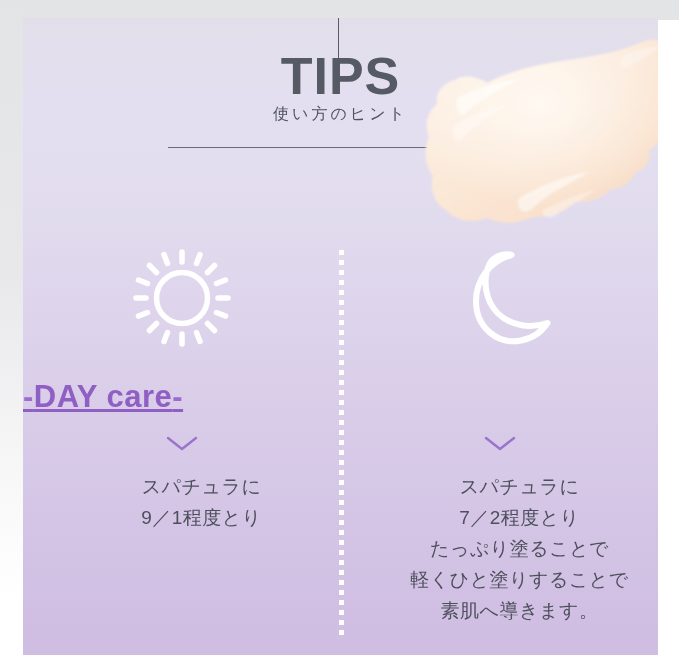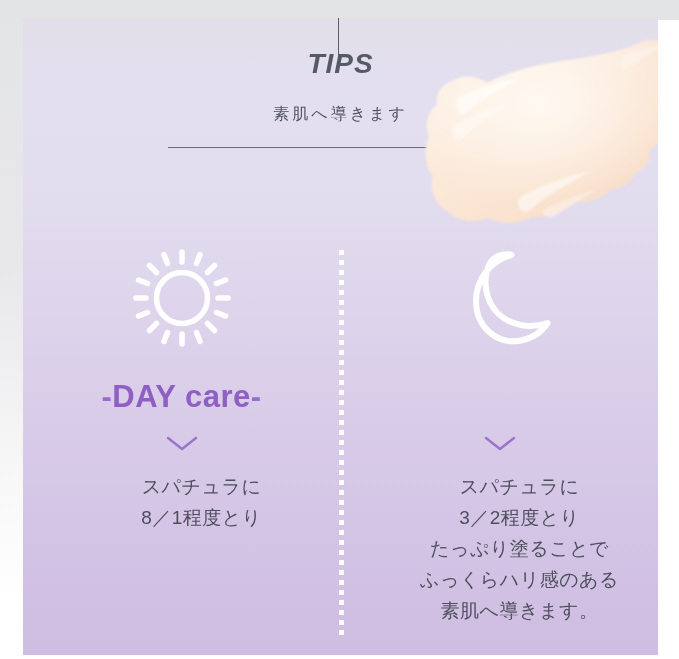--- a/index.html
+++ b/index.html
@@ -52,26 +52,25 @@
     width: 1px;
     height: 63px;
     background: #5d5a66;
   }
   .tips-title {
     position: absolute;
     left: 0;
     top: 32px;
     width: 635px;
     text-align: center;
-    font-size: 28px;
+    font-size: 52px;
     font-weight: bold;
     letter-spacing: 1px;
     color: #555a64;
     line-height: 1;
-    font-style: italic;
   }
   .tips-sub {
     position: absolute;
     left: 0;
     top: 88px;
     width: 635px;
     text-align: center;
     font-size: 16px;
     letter-spacing: 3px;
     color: #4f5260;
@@ -134,26 +133,27 @@
     height: 110px;
     display: flex;
     align-items: center;
     justify-content: center;
   }
   .care-title {
     position: absolute;
     left: 0;
     top: 158px;
     width: 317px;
-    text-align: center;
+    text-align: left;
     font-size: 31px;
     font-weight: bold;
     letter-spacing: 0.5px;
     color: #8f5fc4;
     line-height: 1;
+    text-decoration: underline;
   }
   .care-title .dash { color: #9a6ccd; font-weight: bold; }
   .chevron-wrap {
     position: absolute;
     left: 0;
     top: 212px;
     width: 317px;
     display: flex;
     justify-content: center;
   }
@@ -175,21 +175,21 @@
 
 <div id="canvas">
 
   <div class="bleed-top"></div>
   <div class="bleed-left"></div>
 
   <div class="panel">
 
     <div class="top-rule"></div>
     <div class="tips-title">TIPS</div>
-    <div class="tips-sub">素肌へ導きます</div>
+    <div class="tips-sub">使い方のヒント</div>
     <div class="under-rule"></div>
 
     <div class="swatch">
       <svg width="260" height="215" viewBox="0 0 260 215" xmlns="http://www.w3.org/2000/svg">
         <defs>
           <linearGradient id="creamGrad" x1="0%" y1="15%" x2="75%" y2="100%">
             <stop offset="0%" stop-color="#fdf1e4"></stop>
             <stop offset="35%" stop-color="#fcebdc"></stop>
             <stop offset="70%" stop-color="#fae3d0"></stop>
             <stop offset="100%" stop-color="#f7dcc6"></stop>
@@ -263,41 +263,41 @@
         <div class="care-title">
           <span class="dash">-</span><span>DAY care</span><span class="dash">-</span>
         </div>
         <div class="chevron-wrap">
           <svg width="34" height="18" viewBox="0 0 34 18" xmlns="http://www.w3.org/2000/svg">
             <polyline points="3,3 17,14 31,3" fill="none" stroke="#9b73cc" stroke-width="2.4" stroke-linecap="round" stroke-linejoin="round"></polyline>
           </svg>
         </div>
         <div class="desc">
           <div>スパチュラに</div>
-          <div>8／1程度とり</div>
+          <div>9／1程度とり</div>
         </div>
       </div>
 
       <div class="col col-night">
         <div class="icon-wrap">
           <svg width="104" height="104" viewBox="0 0 104 104" xmlns="http://www.w3.org/2000/svg">
             <path d="M63.5,9 C43,14.5 28,33 28,55 C28,81.5 49.5,99 73,94.5
                      C84,92.5 93.5,86 99.5,77 C82,83 62,79.5 50,67.5
                      C37.5,55 34,34.5 41.5,18 C44.5,11.5 55,6.5 63.5,9 Z" fill="none" stroke="#ffffff" stroke-width="6" stroke-linejoin="round" stroke-linecap="round"></path>
           </svg>
         </div>
         <div class="chevron-wrap">
           <svg width="34" height="18" viewBox="0 0 34 18" xmlns="http://www.w3.org/2000/svg">
             <polyline points="3,3 17,14 31,3" fill="none" stroke="#9b73cc" stroke-width="2.4" stroke-linecap="round" stroke-linejoin="round"></polyline>
           </svg>
         </div>
         <div class="desc">
           <div>スパチュラに</div>
-          <div>3／2程度とり</div>
+          <div>7／2程度とり</div>
           <div>たっぷり塗ることで</div>
-          <div>ふっくらハリ感のある</div>
+          <div>軽くひと塗りすることで</div>
           <div>素肌へ導きます。</div>
         </div>
       </div>
 
     </div>
   </div>
 </div>
 
 </body></html>

